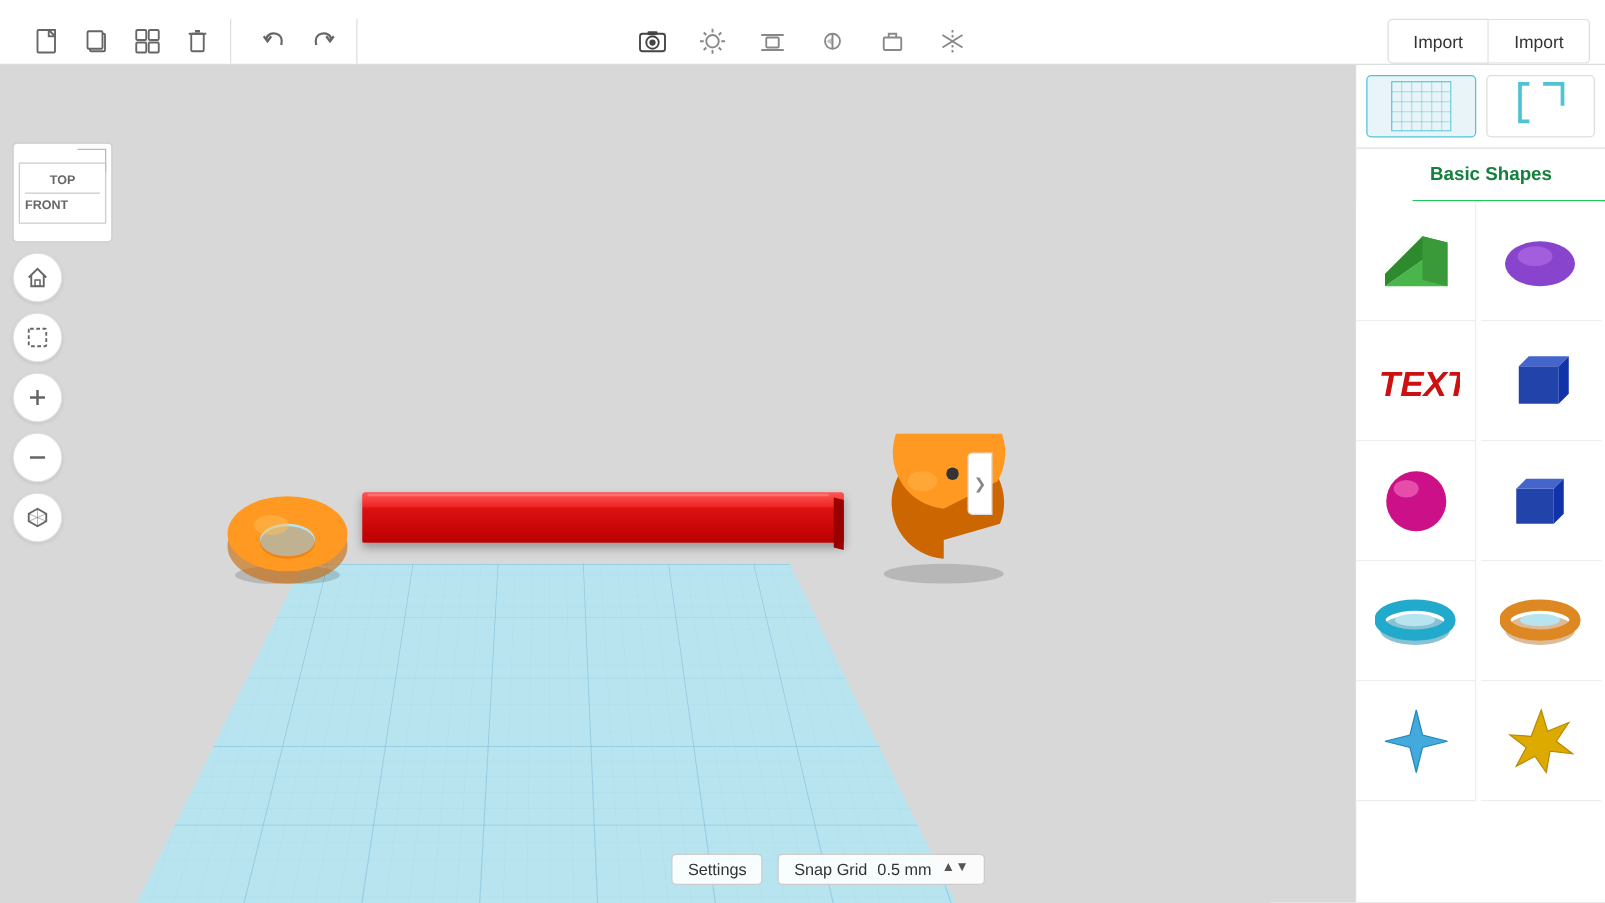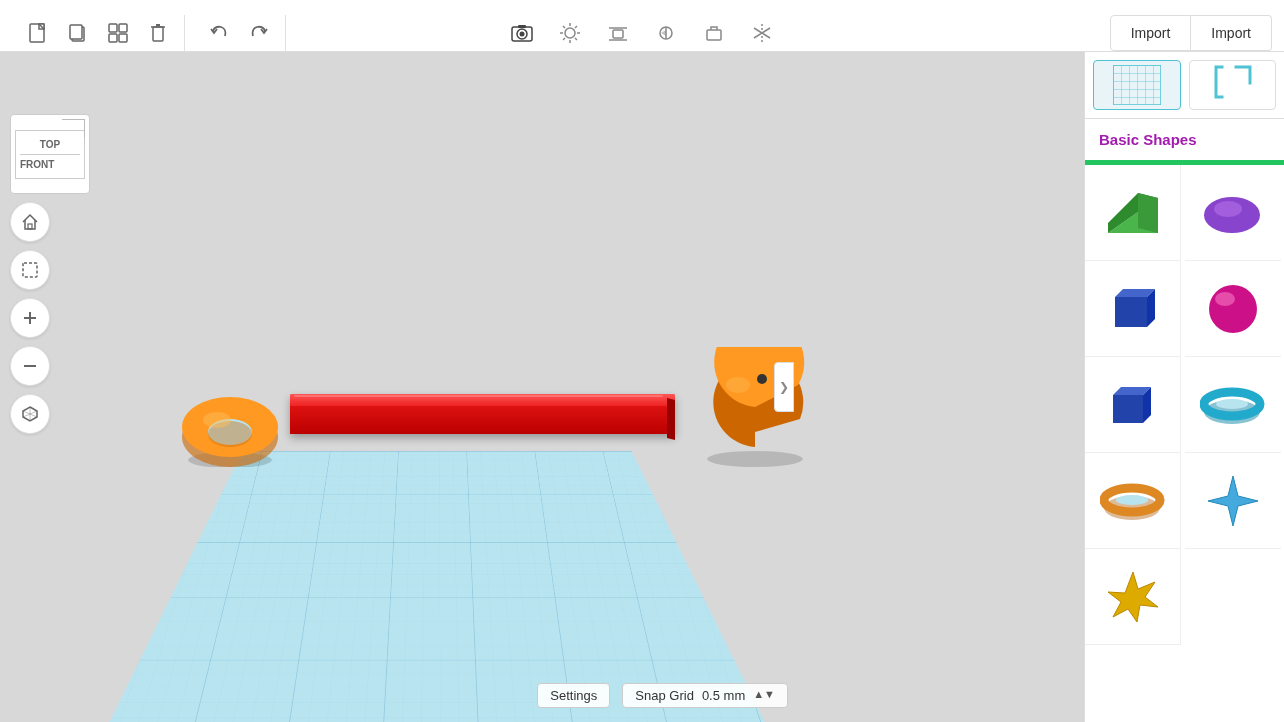--- a/index.html
+++ b/index.html
@@ -261,22 +261,23 @@
     
     .grid-icon-svg { width: 48px; height: 40px; }
     
     .bracket-icon { font-size: 28px; color: #5bbccc; font-weight: bold; font-family: monospace; }
 
     
     #shapes-header {
       padding: 12px 14px;
       font-size: 15px;
       font-weight: 600;
-      color: #a21caf;
-      border-bottom: 5px solid #22c55e;
+      color: #15803d;
+      border-bottom: 1px solid #22c55e;
+      margin-left: 45px;
     }
 
     
     #shapes-grid {
       display: grid;
       grid-template-columns: 1fr 1fr;
       gap: 0;
     }
     .shape-cell {
       width: 96px;
@@ -575,20 +576,25 @@
         </svg>
       </div>
       <div class="shape-cell">
         <svg width="65" height="55" viewBox="0 0 65 55">
           <ellipse cx="32" cy="30" rx="28" ry="18" fill="#8844cc"></ellipse>
           <ellipse cx="28" cy="24" rx="14" ry="8" fill="#bb77ee" opacity="0.5"></ellipse>
         </svg>
       </div>
 
       <div class="shape-cell">
+        <svg width="70" height="55" viewBox="0 0 70 55">
+          <text x="5" y="40" font-size="28" font-weight="900" fill="#cc1111" font-family="Arial Black,sans-serif" font-style="italic">TEXT</text>
+        </svg>
+      </div>
+      <div class="shape-cell">
         <svg width="60" height="60" viewBox="0 0 60 60">
 
           <rect x="12" y="18" width="32" height="30" fill="#2244aa"></rect>
           <polygon points="12,18 20,10 52,10 44,18" fill="#4466cc"></polygon>
           <polygon points="44,18 52,10 52,40 44,48" fill="#1133aa"></polygon>
         </svg>
       </div>
 
       <div class="shape-cell">
         <svg width="60" height="60" viewBox="0 0 60 60">

